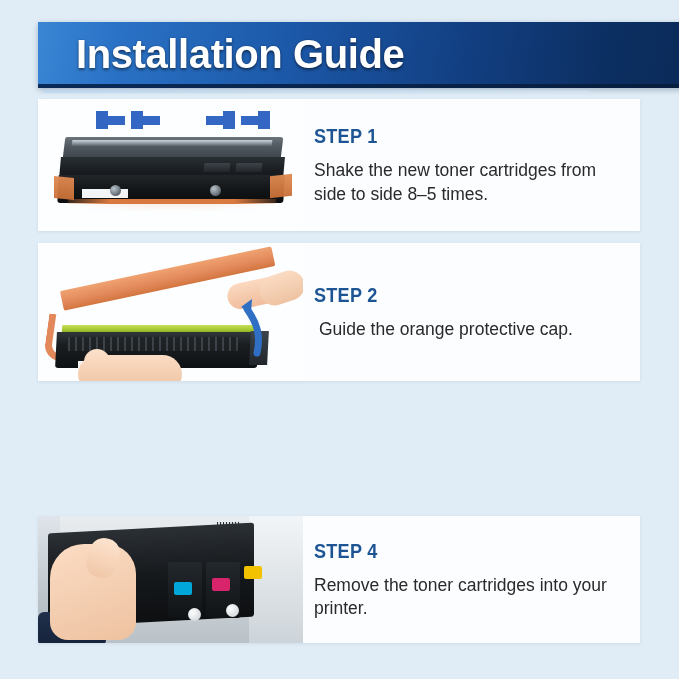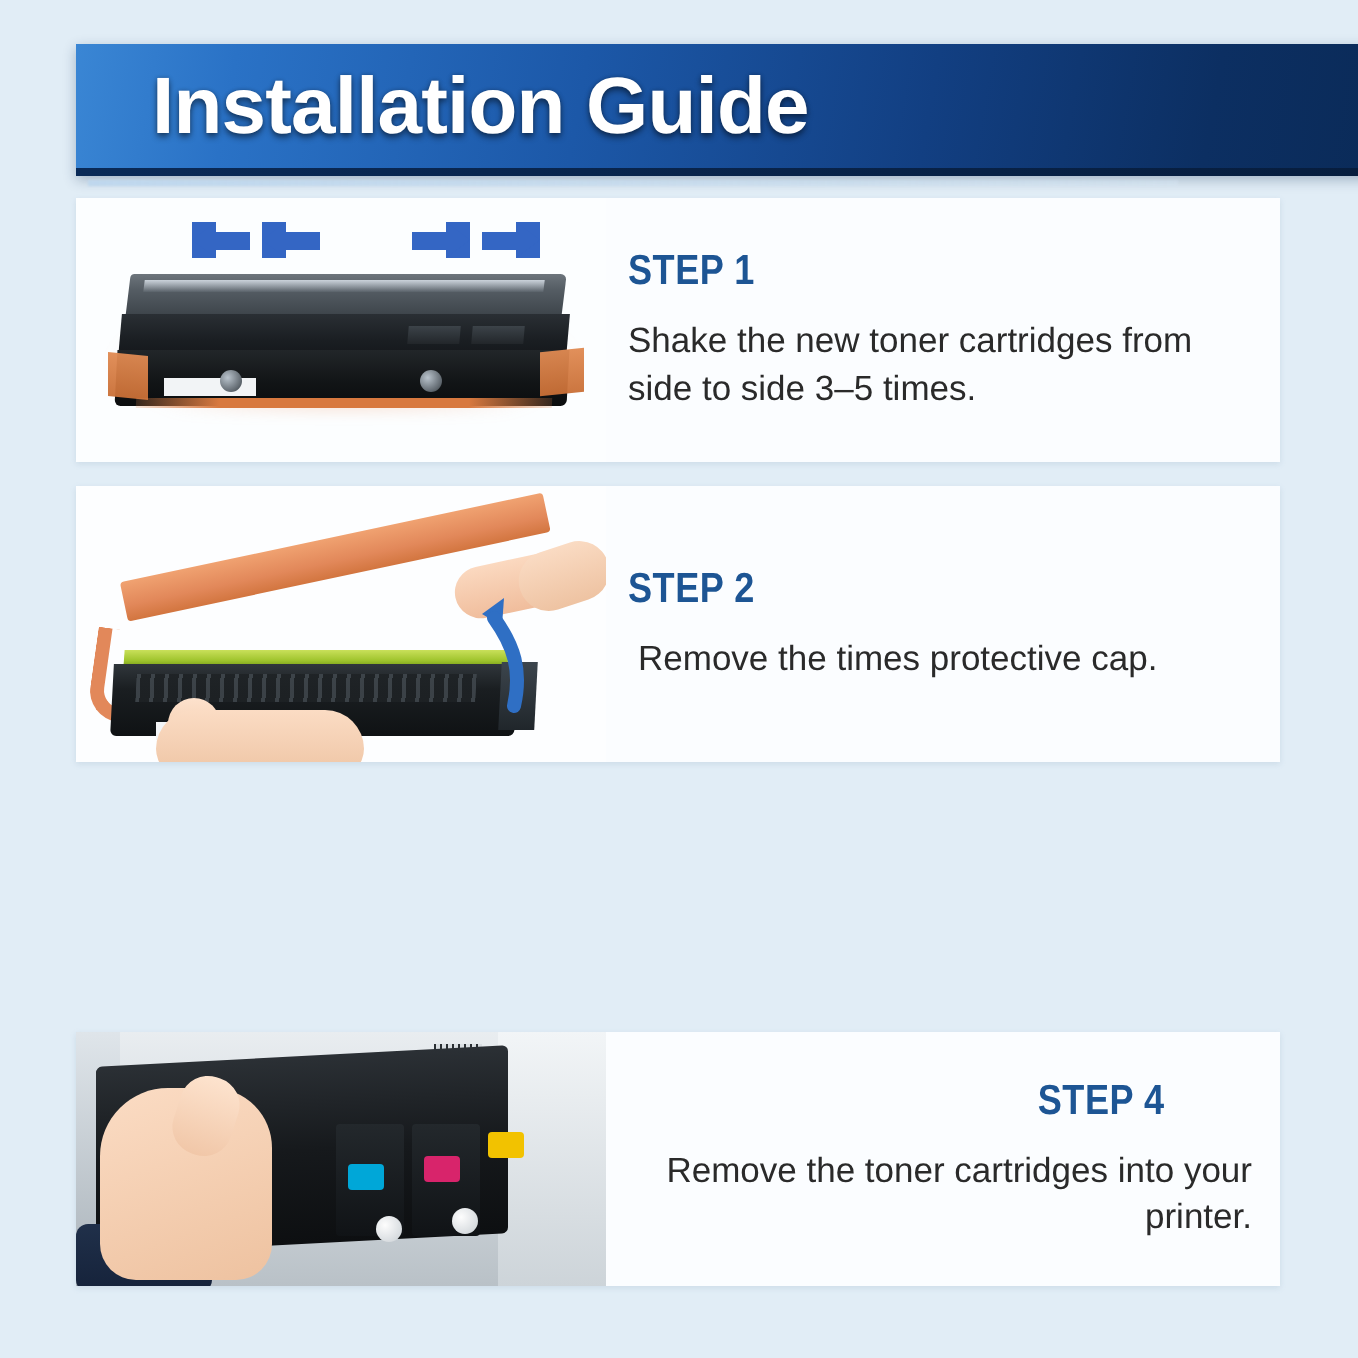--- a/index.html
+++ b/index.html
@@ -55,21 +55,21 @@
     position:absolute;
     left:38px;
     width:602px;
     background:#fbfdff;
     box-shadow:0 1px 3px rgba(120,150,175,.20);
     overflow:hidden;
   }
   #card-0 { top:99px;  height:132px; }
   #card-1 { top:243px; height:138px; }
   #card-2 { top:383px; height:125px; }
-  #card-3 { top:516px; height:127px;text-align:right; }
+  #card-3 { top:516px; height:127px; }
 
   .card-photo {
     position:absolute;
     left:0; top:0;
     width:265px; height:100%;
     overflow:hidden;
   }
   .card-text {
     position:absolute;
     left:276px; right:14px;
@@ -404,21 +404,21 @@
           <div class="cart-orange-r"></div>
           <div class="cart-orange-base"></div>
           <div class="cart-label"></div>
           <div class="cart-hole" style="left:56px;"></div>
           <div class="cart-hole" style="left:156px;"></div>
         </div>
       </div>
     </div>
     <div class="card-text">
       <div class="step-label">STEP 1</div>
-      <div class="step-desc">Shake the new toner cartridges from side to side 3–5 times.</div>
+      <div class="step-desc">Shake the new toner cartridges from side to side 8–5 times.</div>
     </div>
   </div>
 
   <div class="card" id="card-1">
     <div class="card-photo">
       <div class="ph2">
         <div class="cap-tail"></div>
         <div class="cap-strip"></div>
         <div class="cart2">
           <div class="cart2-drum"></div>
@@ -432,21 +432,21 @@
         <div class="hand-bottom-f"></div>
         <div class="hand-bottom"></div>
         <svg class="curve-arrow" viewBox="0 0 46 60">
           <path d="M10 8 L21 0 L20 14 Z" fill="#2f6fc4"></path>
           <path d="M16 10 C 26 24, 30 36, 26 54" stroke="#2f6fc4" stroke-width="7" fill="none" stroke-linecap="round"></path>
         </svg>
       </div>
     </div>
     <div class="card-text">
       <div class="step-label">STEP 2</div>
-      <div class="step-desc">Remove the times protective cap.</div>
+      <div class="step-desc">Guide the orange protective cap.</div>
     </div>
   </div>
 
 
   <div class="card" id="card-3">
     <div class="card-photo">
       <div class="ph4">
         <div class="pr-case"></div>
         <div class="pr-left-panel"></div>
         <div class="pr-right-panel"></div>

